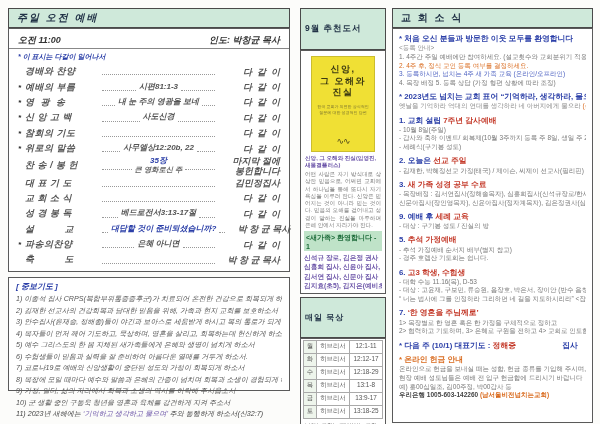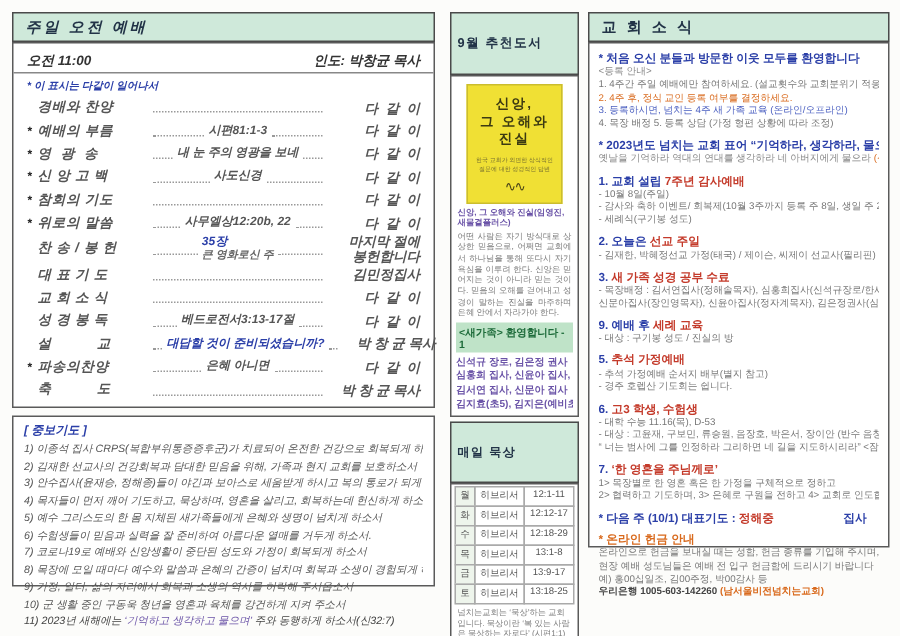--- a/index.html
+++ b/index.html
@@ -19,52 +19,52 @@
   .servicebox{padding:2px 0 3px;}
   .timerow{display:flex;justify-content:space-between;font-size:9px;font-weight:bold;
            color:#333;padding:3px 9px 1px;border-bottom:1px solid #888;margin-bottom:1px;}
   .note{color:#2b3fa8;font-size:7px;font-weight:bold;padding:2px 9px 2px;}
   .srow{display:flex;align-items:center;height:15.4px;padding:0 9px;font-size:9px;
         font-weight:bold;color:#555;}
   .srow.dbl{height:19px;}
   .star{width:7px;color:#222;font-size:8px;flex:0 0 7px;}
   .slbl{flex:0 0 74px;white-space:pre;letter-spacing:.5px;}
   .dots{flex:1;border-bottom:1px dotted #999;height:42%;margin:0 3px;min-width:6px;}
-  .sctr{flex:0 0 auto;max-width:118px;font-size:8px;line-height:1.12;color:#555;}
+  .sctr{flex:0 0 auto;max-width:118px;text-align:center;font-size:8px;line-height:1.12;color:#555;}
   .sctr .c2{font-size:7.3px;font-weight:bold;color:#666;}
   .blue{color:#2b3fa8;}
   .srgt{flex:0 0 62px;text-align:right;white-space:pre;font-size:9px;line-height:1.12;}
 
   .prayerbox{margin-top:5px;padding:2px 7px 2px;height:114px;}
   .ptitle{color:#2b3fa8;font-size:8px;font-weight:bold;margin:1px 0 2.5px;}
   .pitem{font-size:7.1px;color:#555;line-height:11.5px;white-space:nowrap;overflow:hidden;}
 
   
   .midbox{padding:3px 3px 2px;}
-  .bookcover{background:#f0e034;border:1px solid #cbbd2e;margin:2px auto 3px;width:64px;height:80px;
+  .bookcover{background:#f0e034;border:1px solid #cbbd2e;margin:2px auto 3px;width:64px;height:96px;
              display:flex;flex-direction:column;align-items:center;padding-top:7px;box-sizing:border-box;}
   .bkt{font-size:9px;font-weight:bold;color:#3c3a12;line-height:1.3;letter-spacing:1.5px;}
   .bksubwrap{margin-top:5px;text-align:center;}
   .bksub{font-size:4px;color:#77702f;line-height:1.4;}
   .bkswirl{margin-top:auto;margin-bottom:5px;color:#4a4418;font-size:9px;letter-spacing:-1px;}
   .bkcap{font-size:5.6px;color:#6b54a8;font-weight:bold;margin:1px 1px 2px;line-height:1.25;}
   .bkdesc{font-size:5.6px;color:#7a7a7a;line-height:1.3;margin:0 1px 2px;text-align:justify;}
   .nfbar{background:#bfe3c8;color:#1d6b3a;font-weight:bold;font-size:7px;padding:1.5px 2px;margin:2px 0 2px;}
   .nfname{font-size:6.7px;color:#6b54a8;font-weight:bold;line-height:1.4;white-space:nowrap;overflow:hidden;}
 
   .devbox{padding:2px;}
   .devrow{display:flex;font-size:6.4px;color:#555;}
   .devrow span{border:1px solid #aaa;padding:1.5px 0;text-align:center;margin-top:-1px;box-sizing:border-box;}
   .devday{flex:0 0 14px;background:#eef5ec;}
   .devbook{flex:0 0 34px;margin-left:-1px;}
   .devref{flex:1;margin-left:-1px;}
   .devnote{font-size:5.5px;color:#7a7a7a;line-height:1.3;padding:3px 2px 1px;}
 
   
-  .newsbox{padding:5px 6px 3px;height:337px;}
+  .newsbox{padding:5px 6px 3px;height:395px;}
   .nblock{margin-bottom:4.6px;}
   .ntitle{font-size:7.8px;font-weight:bold;line-height:1.3;white-space:nowrap;overflow:hidden;}
   .nline{font-size:6.5px;color:#777;line-height:1.34;white-space:nowrap;overflow:hidden;}
 </style>
 </head>
 <body>
 
 <div class="page">
 
   <div class="panel left">

